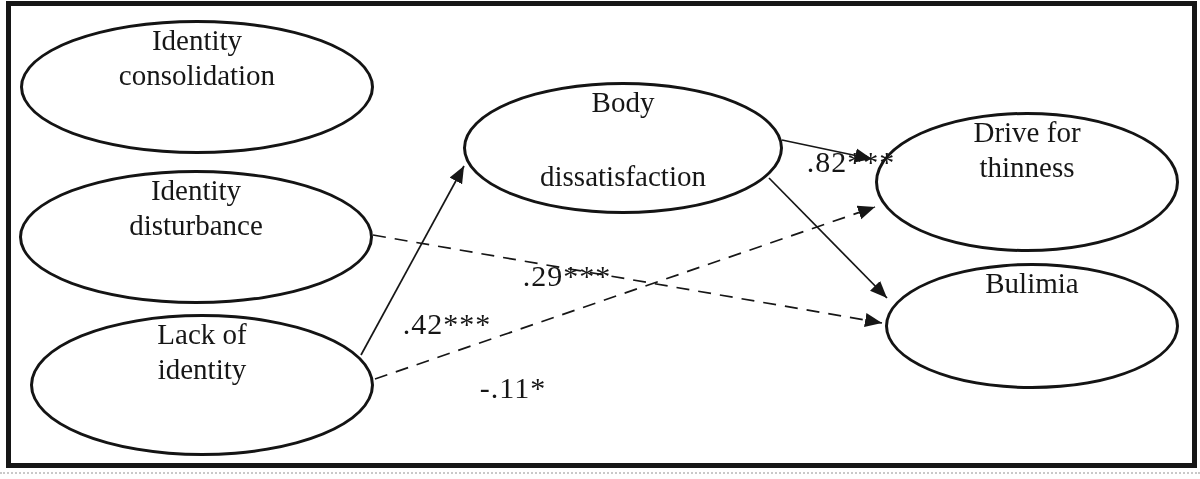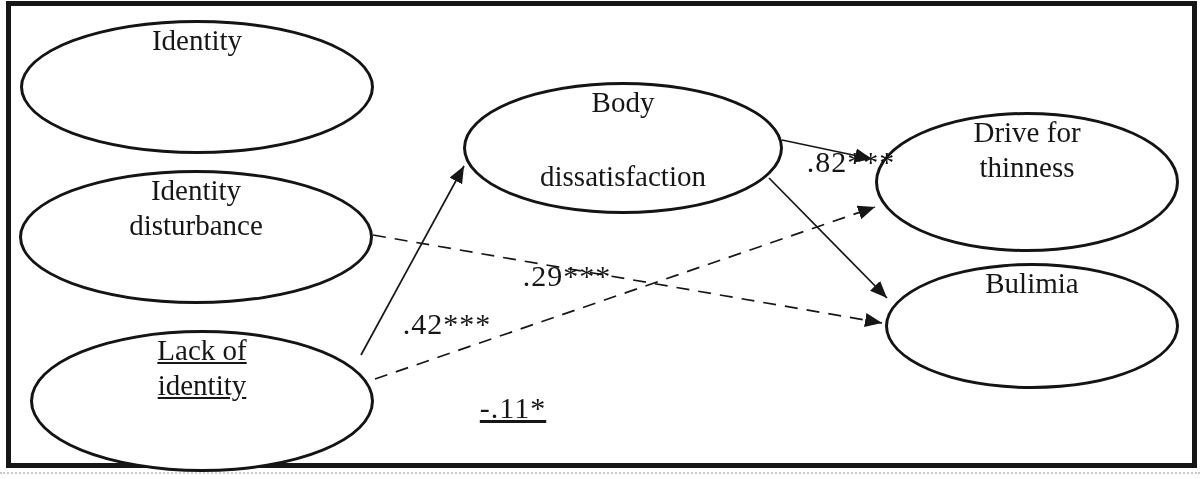--- a/index.html
+++ b/index.html
@@ -37,28 +37,29 @@
 </style>
 </head>
 <body>
 
 <div class="stage">
 
   <div class="frame"></div>
 
   <div class="node" style="left:20px;top:20px;width:354px;height:134px;">
     <span>Identity</span>
+    <span>consolidation</span>
   </div>
 
   <div class="node" style="left:19px;top:170px;width:354px;height:134px;">
     <span>Identity</span>
     <span>disturbance</span>
   </div>
 
-  <div class="node" style="left:30px;top:330px;width:344px;height:142px;text-decoration:underline;">
+  <div class="node" style="left:30px;top:314px;width:344px;height:142px;">
     <span>Lack of</span>
     <span>identity</span>
   </div>
 
   <div class="node" style="left:463px;top:82px;width:320px;height:132px;gap:39px;">
     <span>Body</span>
     <span>dissatisfaction</span>
   </div>
 
   <div class="node" style="left:885px;top:263px;width:294px;height:126px;">
@@ -84,16 +85,16 @@
     <line x1="769" y1="178" x2="887" y2="298" stroke="#161616" stroke-width="1.7" marker-end="url(#ah)"></line>
 
     <line x1="373" y1="235" x2="882" y2="323" stroke="#161616" stroke-width="1.7" stroke-dasharray="13 9" marker-end="url(#ah)"></line>
 
     <line x1="375" y1="379" x2="875" y2="207" stroke="#161616" stroke-width="1.7" stroke-dasharray="13 9" marker-end="url(#ah)"></line>
   </svg>
 
   <div class="coef" style="left:447px;top:288px;">.42***</div>
   <div class="coef" style="left:851px;top:126px;">.82***</div>
   <div class="coef" style="left:567px;top:240px;">.29***</div>
-  <div class="coef" style="left:513px;top:372px;text-decoration:underline;">-.11*</div>
+  <div class="coef" style="left:513px;top:352px;">-.11*</div>
 
   <div class="caption-rule"></div>
 </div>
 
 </body></html>

